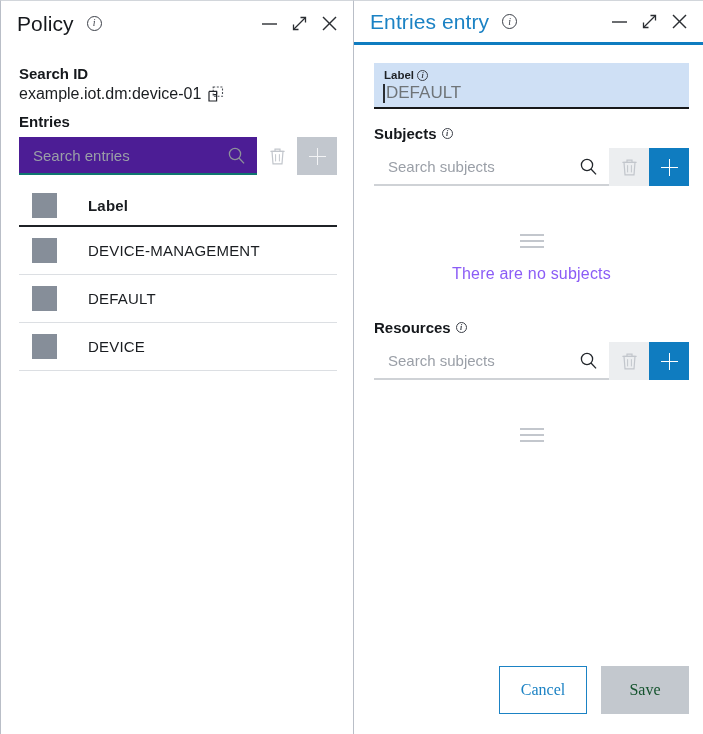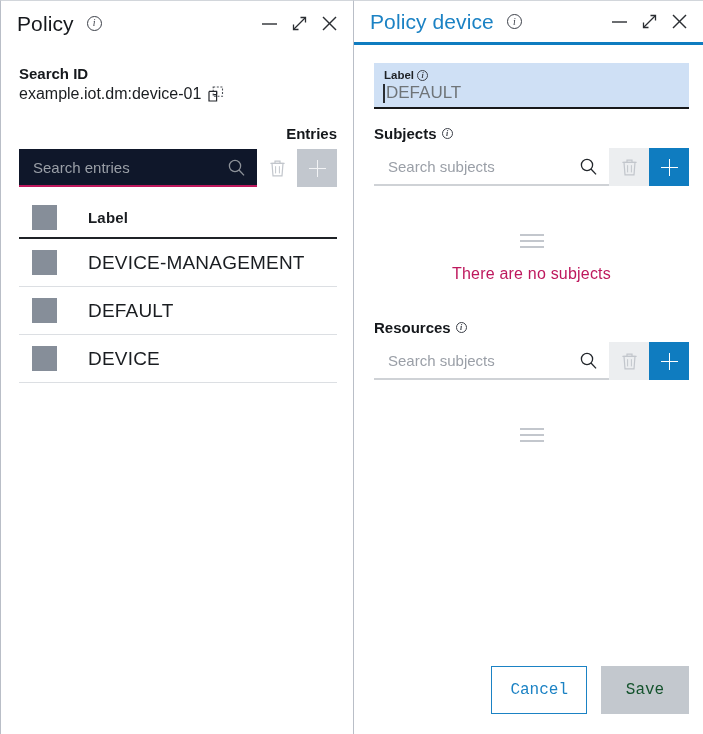--- a/index.html
+++ b/index.html
@@ -119,21 +119,21 @@
   .copy-icon { width: 16px; height: 17px; cursor: pointer; flex: 0 0 auto; }
 
   .section-head {
     display: flex;
     align-items: center;
     gap: 5px;
     font-size: 15px;
     font-weight: 700;
     color: #15181c;
   }
-  .section-head.entries { margin-top: 22px; margin-bottom: 7px; justify-content: flex-end; }
+  .section-head.entries { margin-top: 10px; margin-bottom: 7px; }
 
   
   .toolbar { display: flex; align-items: stretch; height: 38px; }
   .search-box {
     flex: 1;
     display: flex;
     align-items: center;
     padding: 0 11px 0 14px;
     box-sizing: border-box;
     position: relative;
@@ -149,22 +149,22 @@
   .tb-btn {
     width: 40px;
     display: flex;
     align-items: center;
     justify-content: center;
     box-sizing: border-box;
   }
 
   
   .toolbar.disabled .search-box {
-    background: #0f172a;
-    border-bottom: 2px solid #be185d;
+    background: #4c1d95;
+    border-bottom: 2px solid #0f766e;
     justify-content: center;
   }
   .toolbar.disabled { background: #ffffff; }
   .toolbar.disabled .tb-trash { background: #ffffff; }
   .toolbar.disabled .tb-add { background: #c2c7ce; }
 
   
   .toolbar.active { background: #a21caf; }
   .toolbar.active .search-box {
     background: #ffffff;
@@ -203,21 +203,21 @@
   }
   .sqr {
     width: 25px;
     height: 25px;
     background: #868e99;
     margin-left: 13px;
     margin-right: 31px;
     flex: 0 0 auto;
   }
   .tcell {
-    font-size: 19px;
+    font-size: 15px;
     color: #1a1d21;
     letter-spacing: 0.2px;
   }
   .trow.head .tcell { font-weight: 700; font-size: 15px; }
 
   
   .right-body {
     padding: 0 14px 0 20px;
     box-sizing: border-box;
   }
@@ -269,39 +269,39 @@
     margin: 0 auto 16px auto;
   }
   .empty-icon i {
     display: block;
     height: 2px;
     background: #c3c7cd;
     margin-bottom: 4px;
   }
   .empty-text {
     font-size: 16px;
-    color: #be185d;
+    color: #8b5cf6;
     letter-spacing: 0.2px;
     text-align: center;
   }
 
   .footer {
     position: absolute;
     right: 14px;
     bottom: 20px;
     display: flex;
     gap: 14px;
   }
   .btn {
     min-width: 88px;
     height: 48px;
     padding: 0 18px;
     box-sizing: border-box;
     font-size: 16px;
-    font-family: Liberation Mono, monospace;
+    font-family: Liberation Serif, serif;
     display: inline-flex;
     align-items: center;
     justify-content: center;
     border: none;
     background: none;
   }
   .btn-cancel {
     border: 1.6px solid #1b82c4;
     color: #1b82c4;
     background: #ffffff;
@@ -408,21 +408,21 @@
         </div>
       </div>
 
     </div>
   </div>
 
   <div class="panel panel-right">
 
     <div class="panel-header">
       <div class="title-wrap">
-        <span class="panel-title">Policy device</span>
+        <span class="panel-title">Entries entry</span>
         <span class="info-icon">i</span>
       </div>
       <div class="win-controls">
         <span class="win-btn">
           <svg width="19" height="19" viewBox="0 0 19 19">
               <line x1="2" y1="10" x2="17" y2="10" stroke="#2b2e33" stroke-width="1.4"></line>
             </svg>
         </span>
         <span class="win-btn">
           <svg width="19" height="19" viewBox="0 0 19 19">

